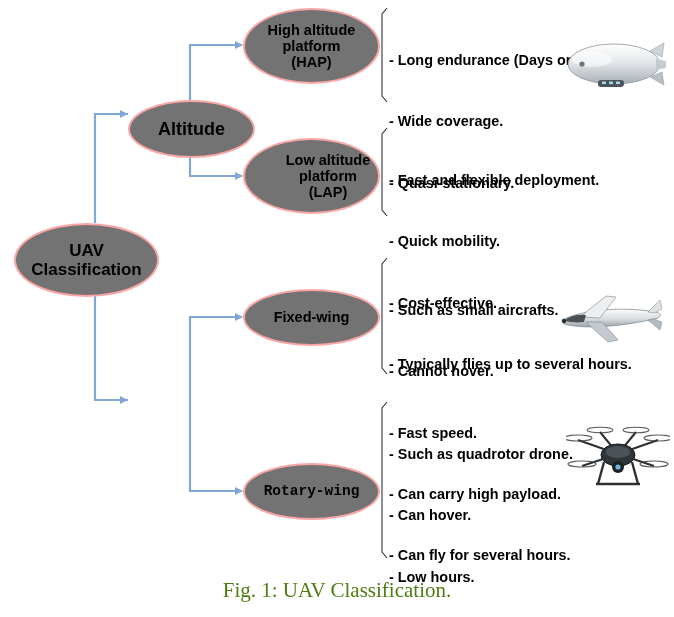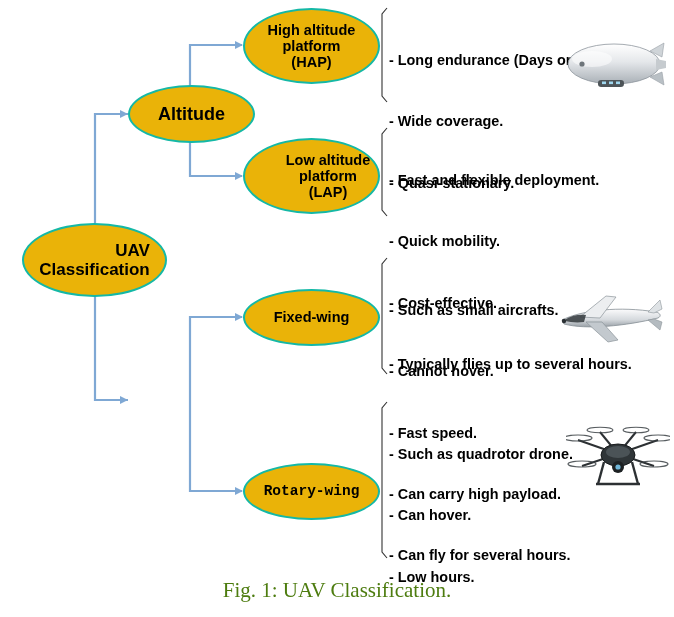--- a/index.html
+++ b/index.html
@@ -18,23 +18,23 @@
   svg.connectors {
     position: absolute;
     left: 0;
     top: 0;
     width: 674px;
     height: 617px;
     pointer-events: none;
   }
   .node {
     position: absolute;
-    border: 2px solid #14b8a6;
+    border: 2px solid #fca5a5;
     border-radius: 50%;
-    background: #eab308;
+    background: #737373;
     display: flex;
     align-items: center;
     justify-content: center;
     text-align: center;
     box-sizing: border-box;
   }
   .node span {
     display: block;
     line-height: 1.12;
     padding: 0 6px;
@@ -97,26 +97,26 @@
     <polygon points="243,176 235,172 235,180" fill="#7fa8d4"></polygon>
     <polygon points="243,317 235,313 235,321" fill="#7fa8d4"></polygon>
     <polygon points="243,491 235,487 235,495" fill="#7fa8d4"></polygon>
 
     <path d="M387 8 L382 14 L382 96 L387 102" fill="none" stroke="#333" stroke-width="1.1"></path>
     <path d="M387 128 L382 134 L382 210 L387 216" fill="none" stroke="#333" stroke-width="1.1"></path>
     <path d="M387 258 L382 264 L382 368 L387 374" fill="none" stroke="#333" stroke-width="1.1"></path>
     <path d="M387 402 L382 408 L382 552 L387 558" fill="none" stroke="#333" stroke-width="1.1"></path>
   </svg>
 
-  <div class="node root" style="left:22px; top:223px; width:145px; height:74px;text-align:right;">
+  <div class="node root" style="left:14px; top:223px; width:145px; height:74px;">
     <span style="white-space: pre-line;">UAV
 Classification</span>
   </div>
 
-  <div class="node level1" style="left:128px; top:85px; width:127px; height:58px;text-align:right;">
+  <div class="node level1" style="left:128px; top:100px; width:127px; height:58px;text-align:right;">
     <span style="white-space: pre-line;">Altitude</span>
   </div>
 
 
   <div class="node level2" style="left:243px; top:8px; width:137px; height:76px;">
     <span style="white-space: pre-line;">High altitude
 platform
 (HAP)</span>
   </div>
 

